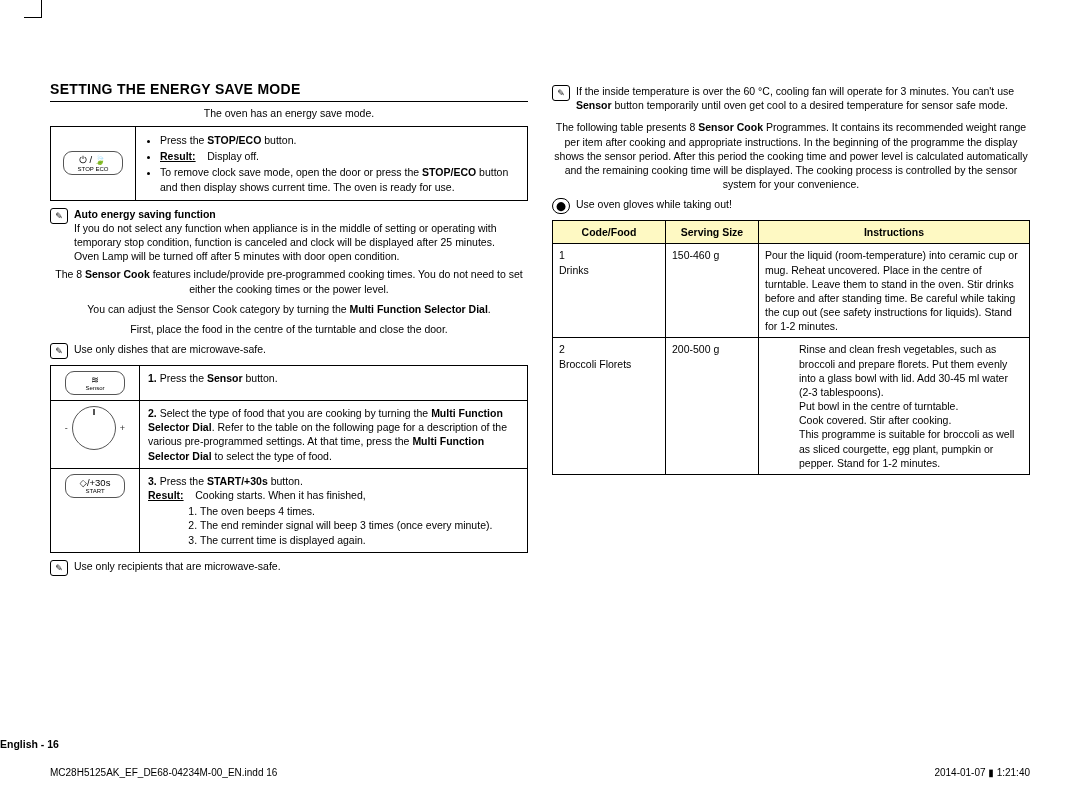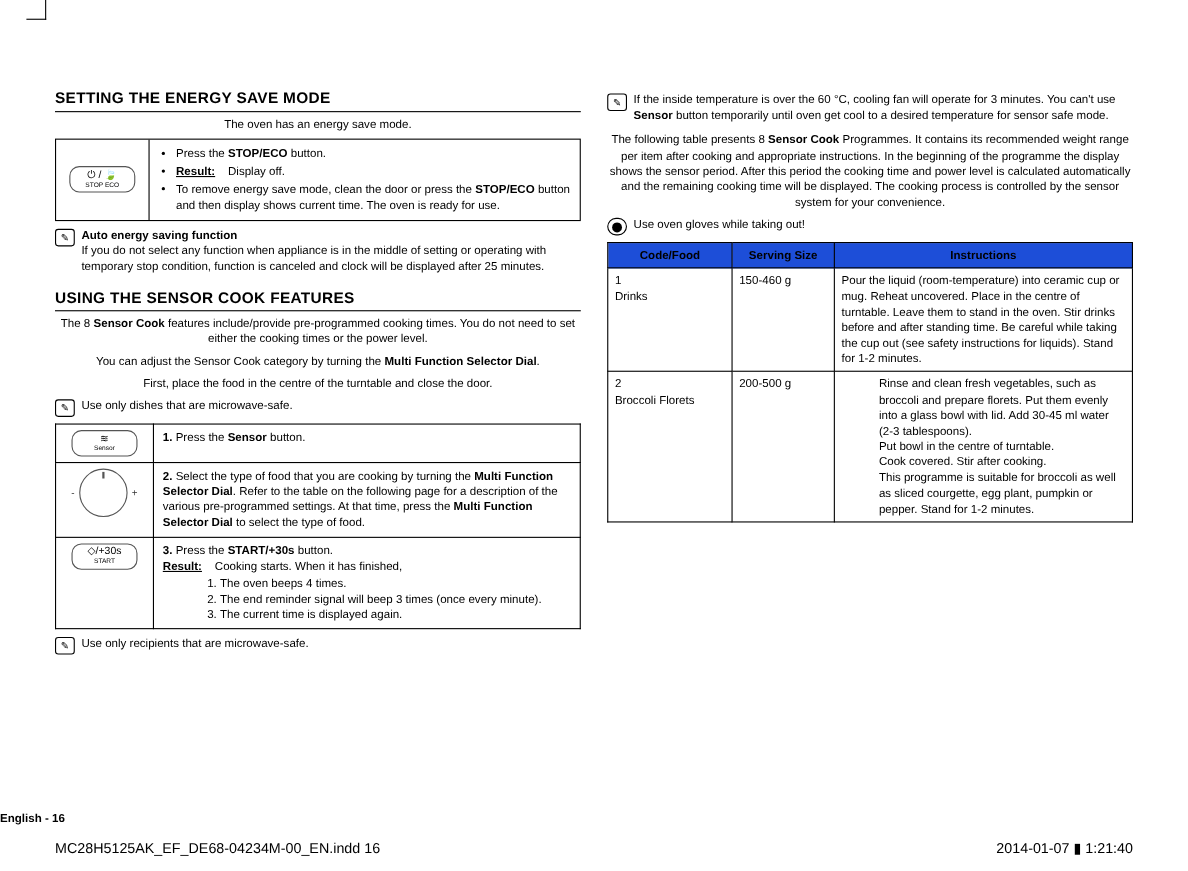--- a/index.html
+++ b/index.html
@@ -132,33 +132,33 @@
     width: 100%;
     margin-top: 6px;
   }
   .data-table th, .data-table td {
     border: 1px solid #000;
     padding: 4px 6px;
     vertical-align: top;
     text-align: left;
   }
   .data-table th {
-    background: #1d4ed8;
+    background: #fef9c3;
     font-weight: bold;
     text-align: center;
   }
   .data-table .col-code { width: 100px; }
   .data-table .col-size { width: 80px; }
 
   .footer {
     position: absolute;
     left: 50px; right: 50px; bottom: 14px;
     display: flex;
     justify-content: space-between;
-    font-size: 13px;
+    font-size: 10px;
     align-items: center;
     margin-top: 28px;
   }
   .footer-center {
     position: absolute;
     left: 0; right: 0; bottom: 42px;
     font-size: 10.5px;
     font-weight: bold;
   }
 
@@ -182,34 +182,34 @@
         <div class="icon-cell">
           <div class="btn-draw">
             <span class="sym">⏻ / 🍃</span>
             <span>STOP  ECO</span>
           </div>
         </div>
         <div class="text-cell">
           <ul class="bullets">
             <li><span>Press the </span><b>STOP/ECO</b><span> button.</span></li>
             <li><span class="u">Result:</span>&nbsp;&nbsp;&nbsp;&nbsp;<span>Display off.</span></li>
-            <li><span>To remove energy save mode, clean the door or press the </span><b>STOP/ECO</b><span> button and then display shows current time. The oven is ready for use.</span></li>
+            <li><span>To remove clock save mode, open the door or press the </span><b>STOP/ECO</b><span> button and then display shows current time. The oven is ready for use.</span></li>
           </ul>
         </div>
       </div>
 
       <div class="note">
         <div class="note-icon">✎</div>
         <div class="note-body">
           <div class="sub">Auto energy saving function</div>
           <div>If you do not select any function when appliance is in the middle of setting or operating with temporary stop condition, function is canceled and clock will be displayed after 25 minutes.</div>
+          <div>Oven Lamp will be turned off after 5 minutes with door open condition.</div>
         </div>
       </div>
 
-      <h2 style="margin-top:12px;">USING THE SENSOR COOK FEATURES</h2>
       <p><span>The 8 </span><b>Sensor Cook</b><span> features include/provide pre-programmed cooking times. You do not need to set either the cooking times or the power level.</span></p>
       <p><span>You can adjust the Sensor Cook category by turning the </span><b>Multi Function Selector Dial</b><span>.</span></p>
       <p>First, place the food in the centre of the turntable and close the door.</p>
 
       <div class="note">
         <div class="note-icon">✎</div>
         <div class="note-body">Use only dishes that are microwave-safe.</div>
       </div>
 
       <table class="steps-table">

